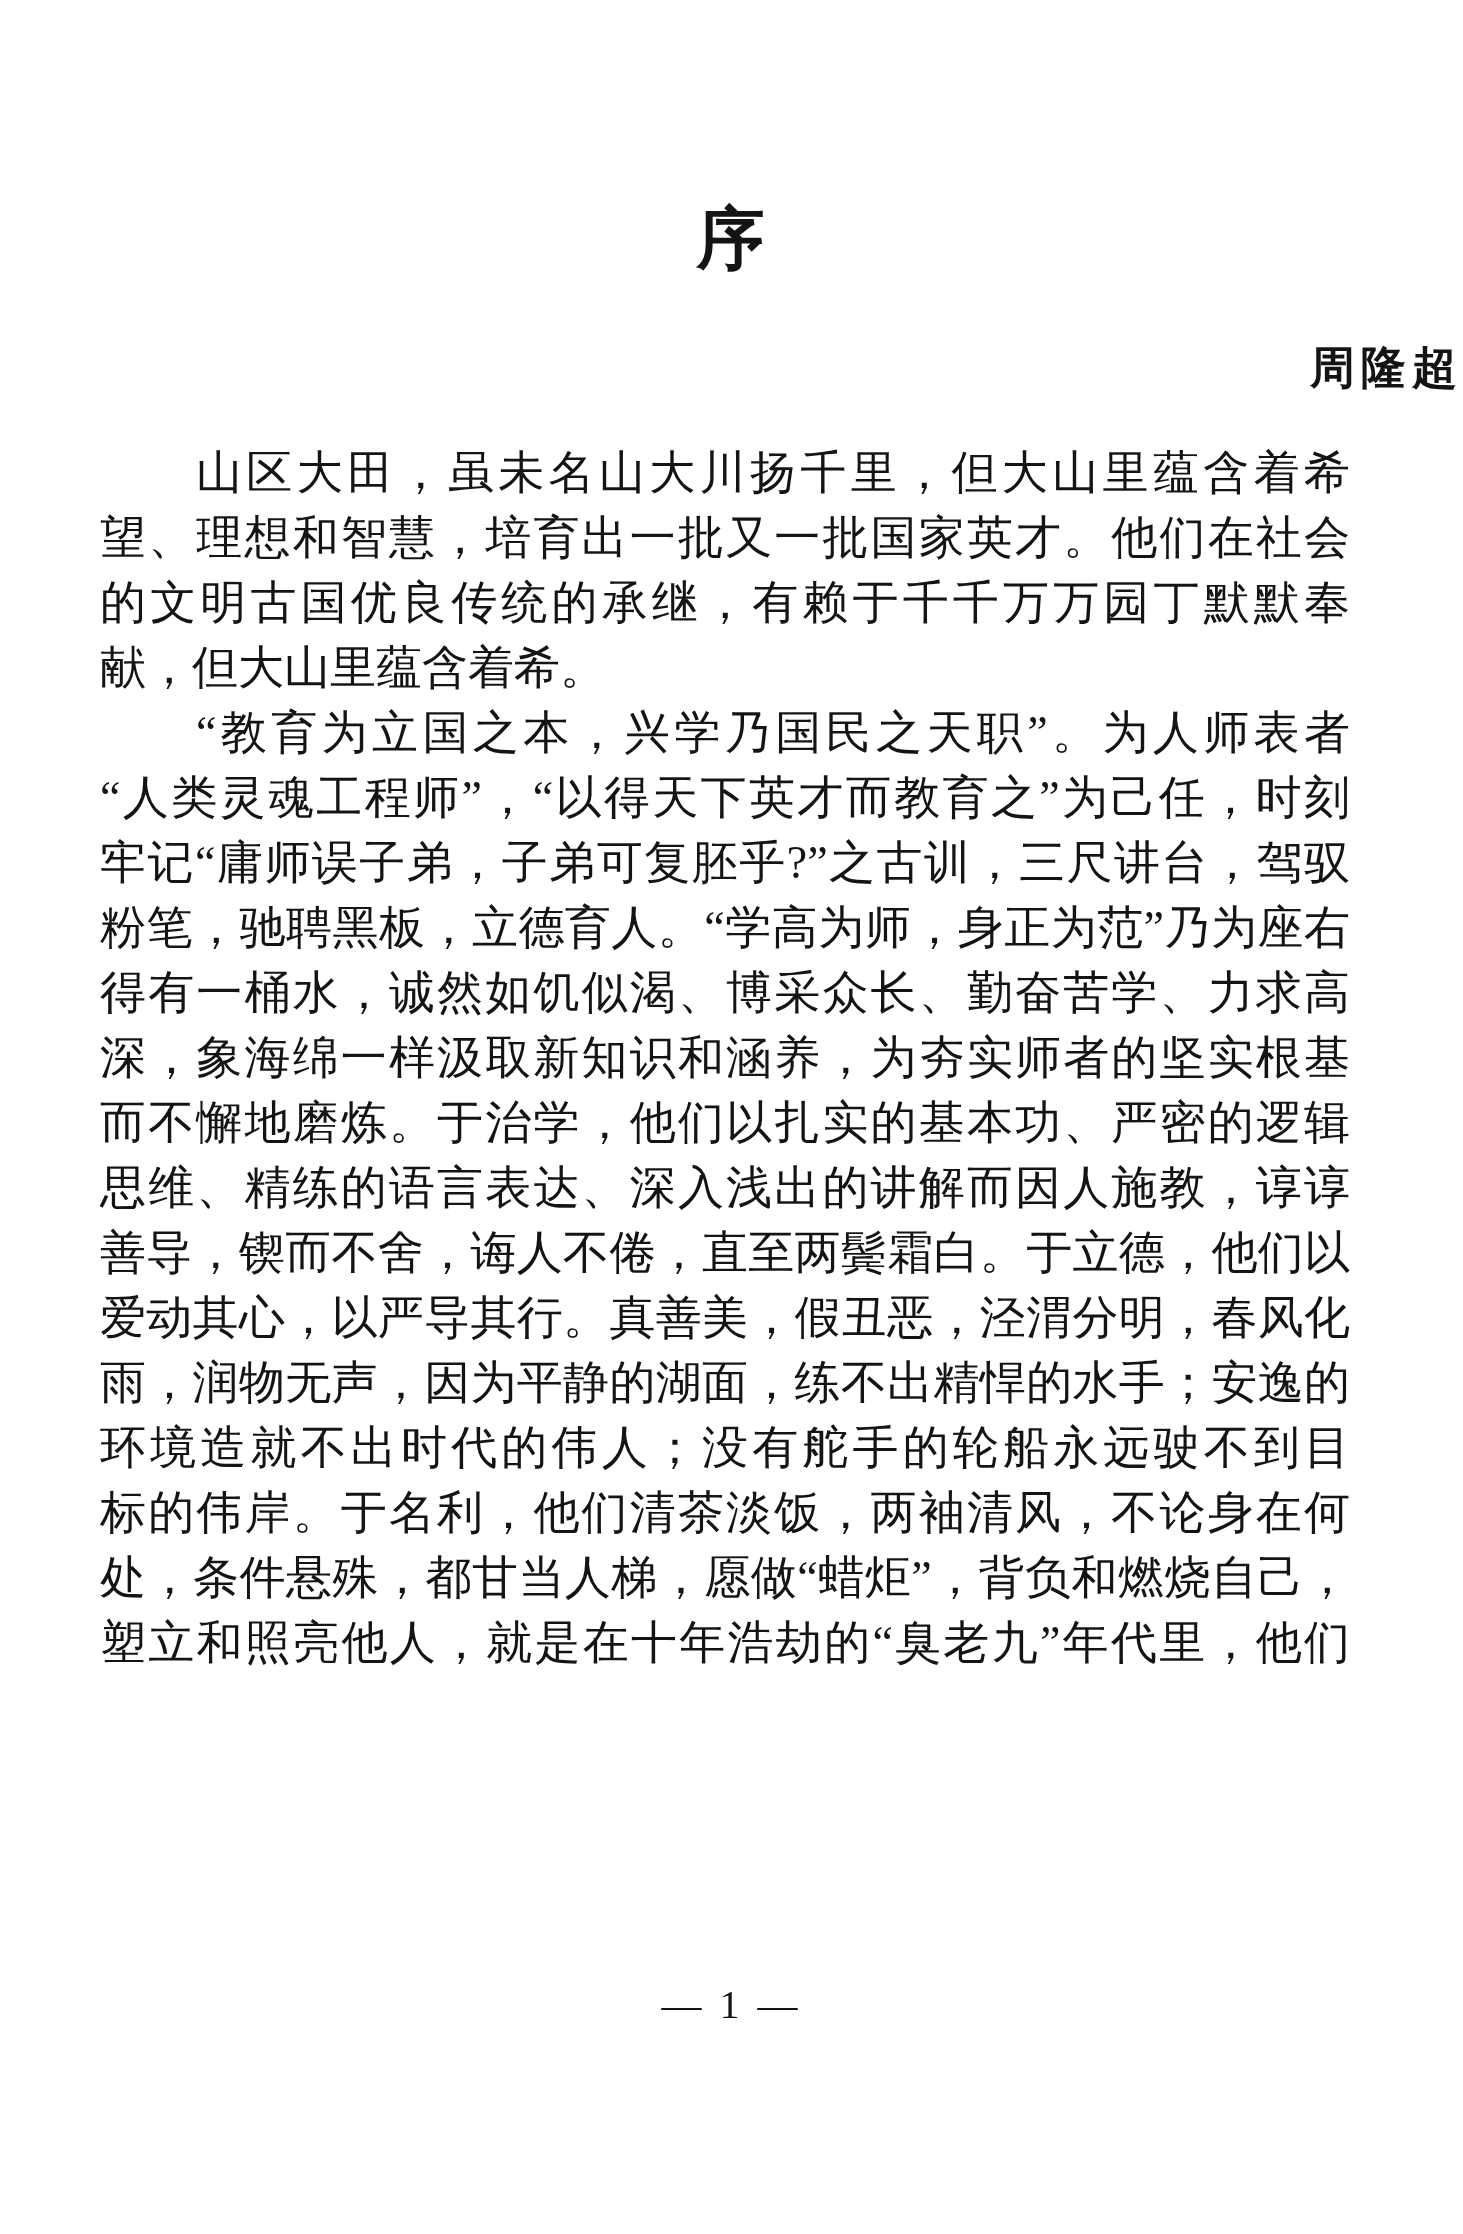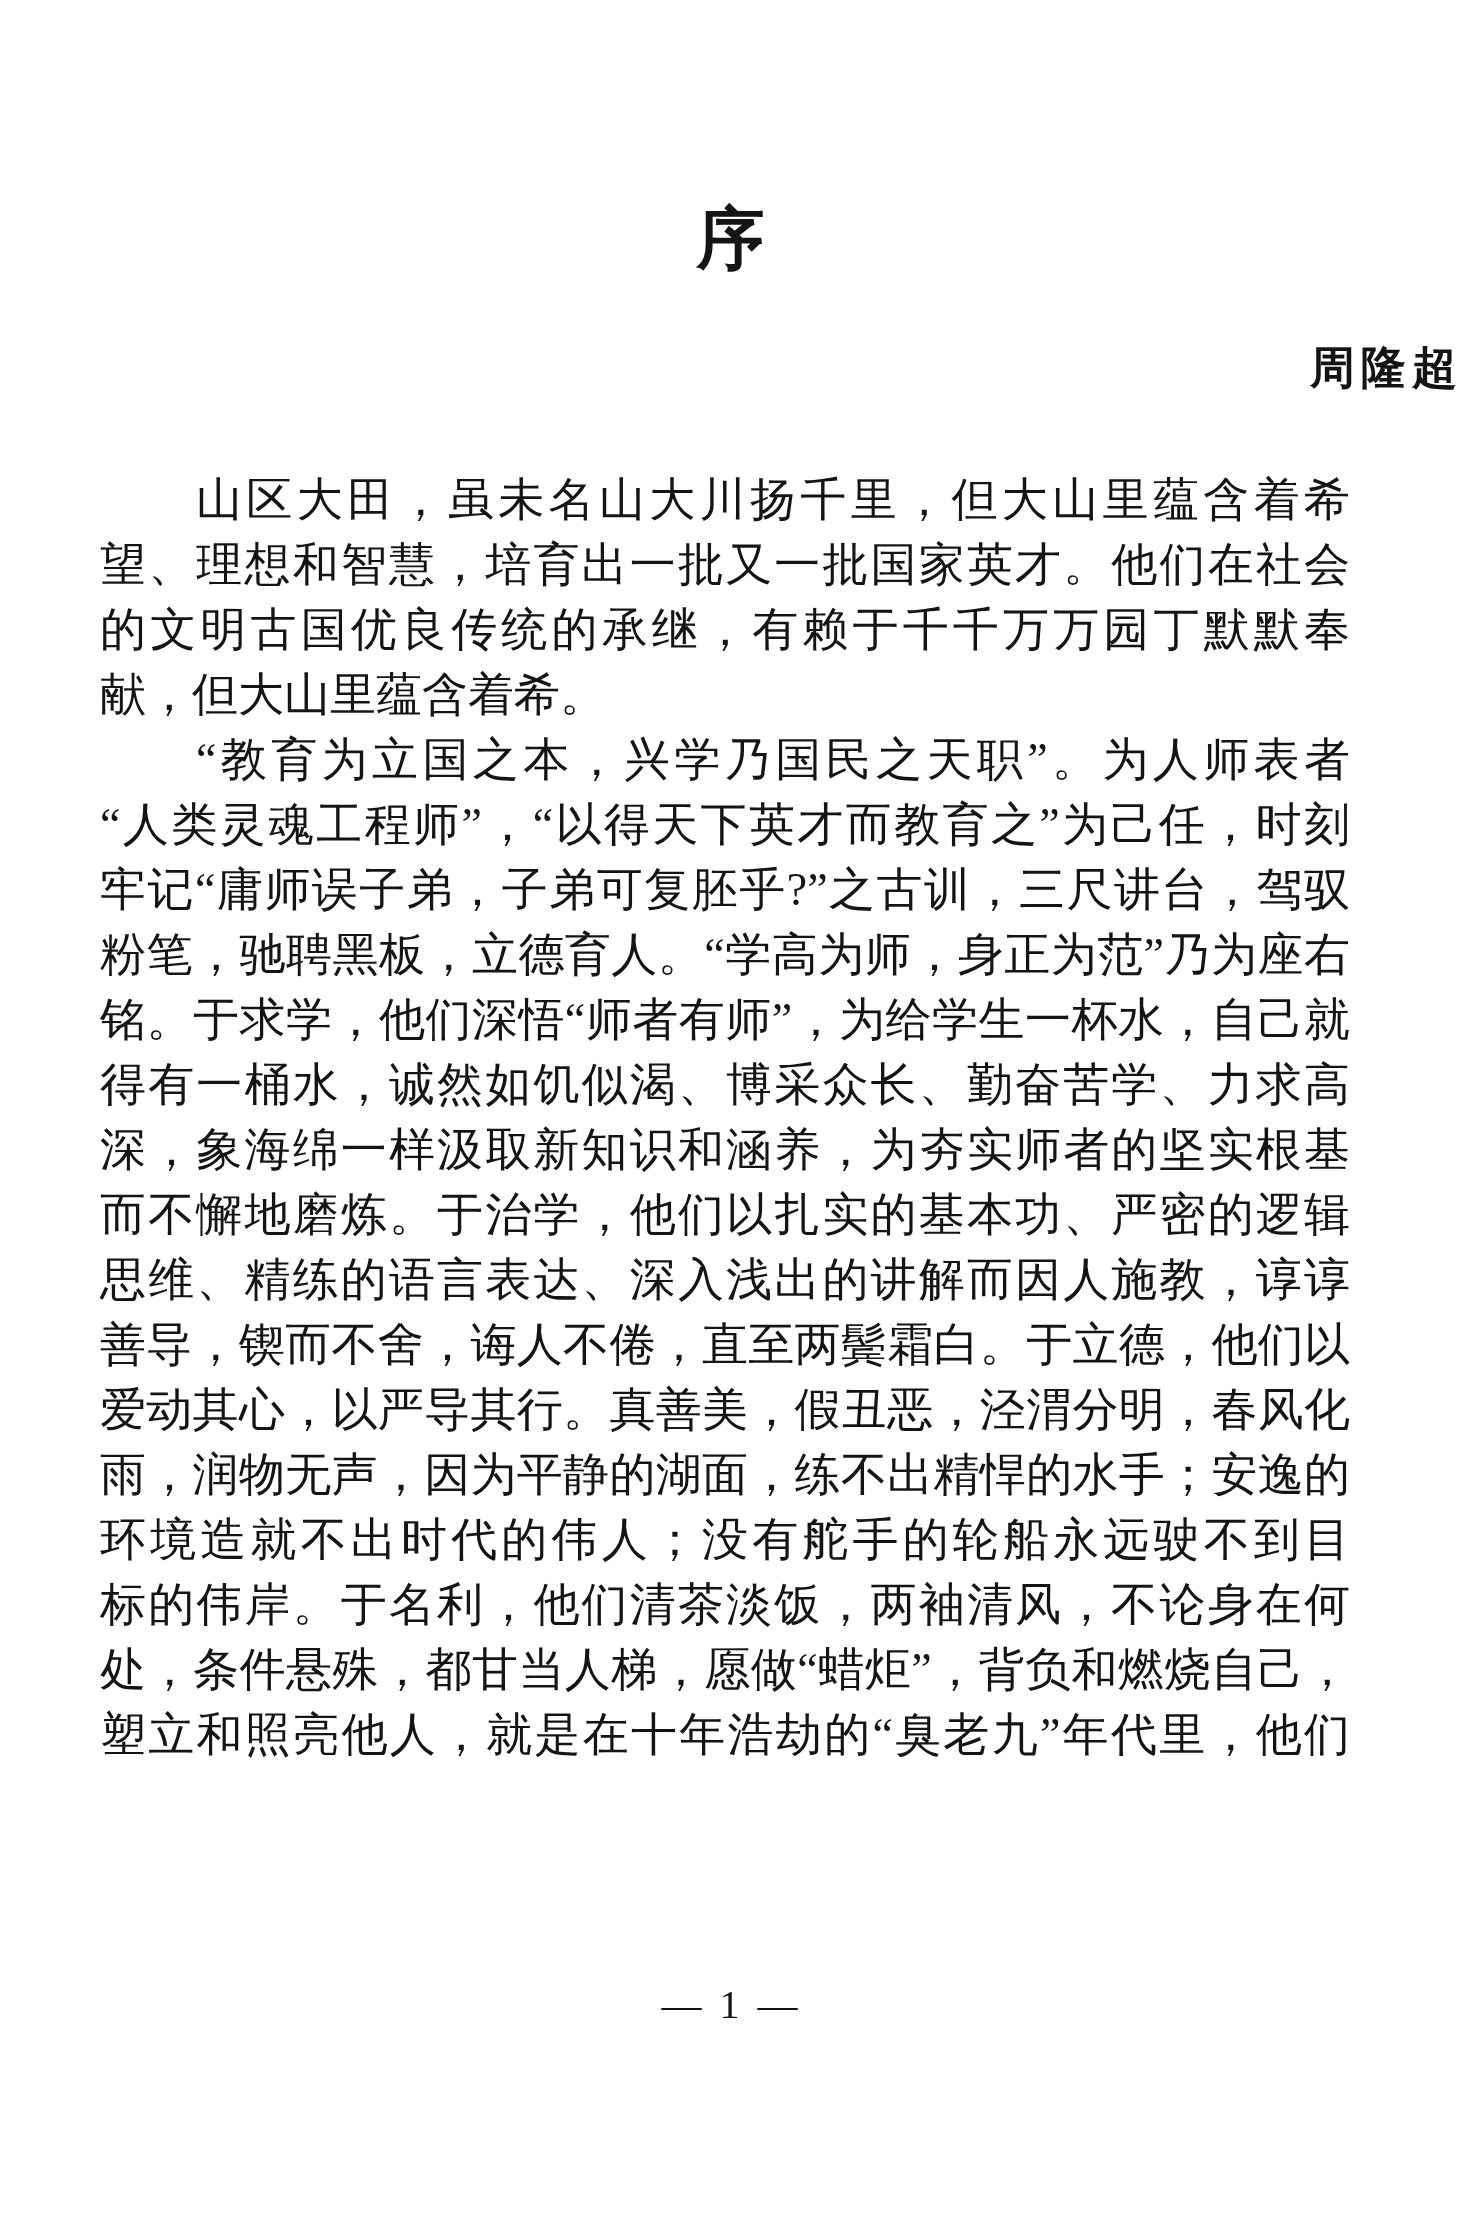--- a/index.html
+++ b/index.html
@@ -39,21 +39,21 @@
     width: 100%;
     text-align: right;
     font-size: 45px;
     line-height: 52px;
     font-weight: 700;
     font-family: "Liberation Sans", "DejaVu Sans", sans-serif;
     letter-spacing: 6px;
   }
   .body-text {
     position: absolute;
-    top: 467px;
+    top: 440px;
     left: 100px;
     width: 1250px;
     font-size: 46px;
   }
   .line {
     margin: 0;
     height: 65px;
     line-height: 65px;
     text-align: justify;
     text-align-last: justify;
@@ -90,21 +90,20 @@
 
     <p class="line indent">山区大田，虽未名山大川扬千里，但大山里蕴含着希</p>
     <p class="line">望、理想和智慧，培育出一批又一批国家英才。他们在社会</p>
     <p class="line">的文明古国优良传统的承继，有赖于千千万万园丁默默奉</p>
     <p class="line para-end">献，但大山里蕴含着希。</p>
 
     <p class="line indent">“教育为立国之本，兴学乃国民之天职”。为人师表者</p>
     <p class="line">“人类灵魂工程师”，“以得天下英才而教育之”为己任，时刻</p>
     <p class="line">牢记“庸师误子弟，子弟可复胚乎?”之古训，三尺讲台，驾驭</p>
     <p class="line">粉笔，驰聘黑板，立德育人。“学高为师，身正为范”乃为座右</p>
-    <p class="line">铭。于求学，他们深悟“师者有师”，为给学生一杯水，自己就</p>
     <p class="line">得有一桶水，诚然如饥似渴、博采众长、勤奋苦学、力求高</p>
     <p class="line">深，象海绵一样汲取新知识和涵养，为夯实师者的坚实根基</p>
     <p class="line">而不懈地磨炼。于治学，他们以扎实的基本功、严密的逻辑</p>
     <p class="line">思维、精练的语言表达、深入浅出的讲解而因人施教，谆谆</p>
     <p class="line">善导，锲而不舍，诲人不倦，直至两鬓霜白。于立德，他们以</p>
     <p class="line">爱动其心，以严导其行。真善美，假丑恶，泾渭分明，春风化</p>
     <p class="line">雨，润物无声，因为平静的湖面，练不出精悍的水手；安逸的</p>
     <p class="line">环境造就不出时代的伟人；没有舵手的轮船永远驶不到目</p>
     <p class="line">标的伟岸。于名利，他们清茶淡饭，两袖清风，不论身在何</p>
     <p class="line">处，条件悬殊，都甘当人梯，愿做“蜡炬”，背负和燃烧自己，</p>

